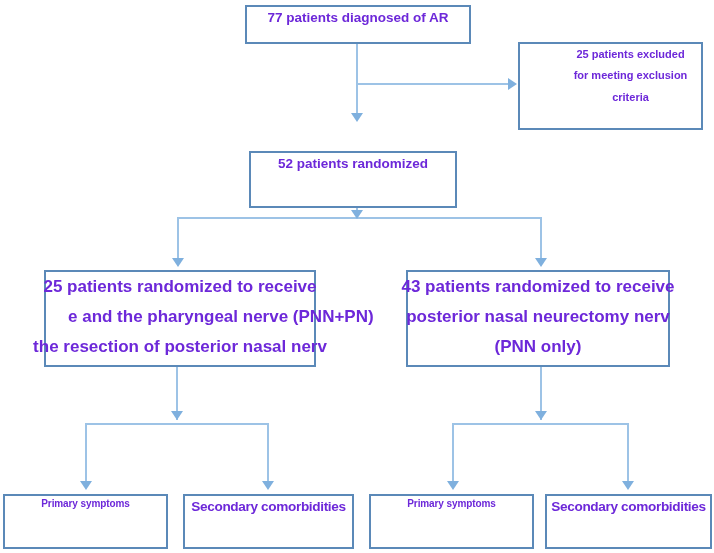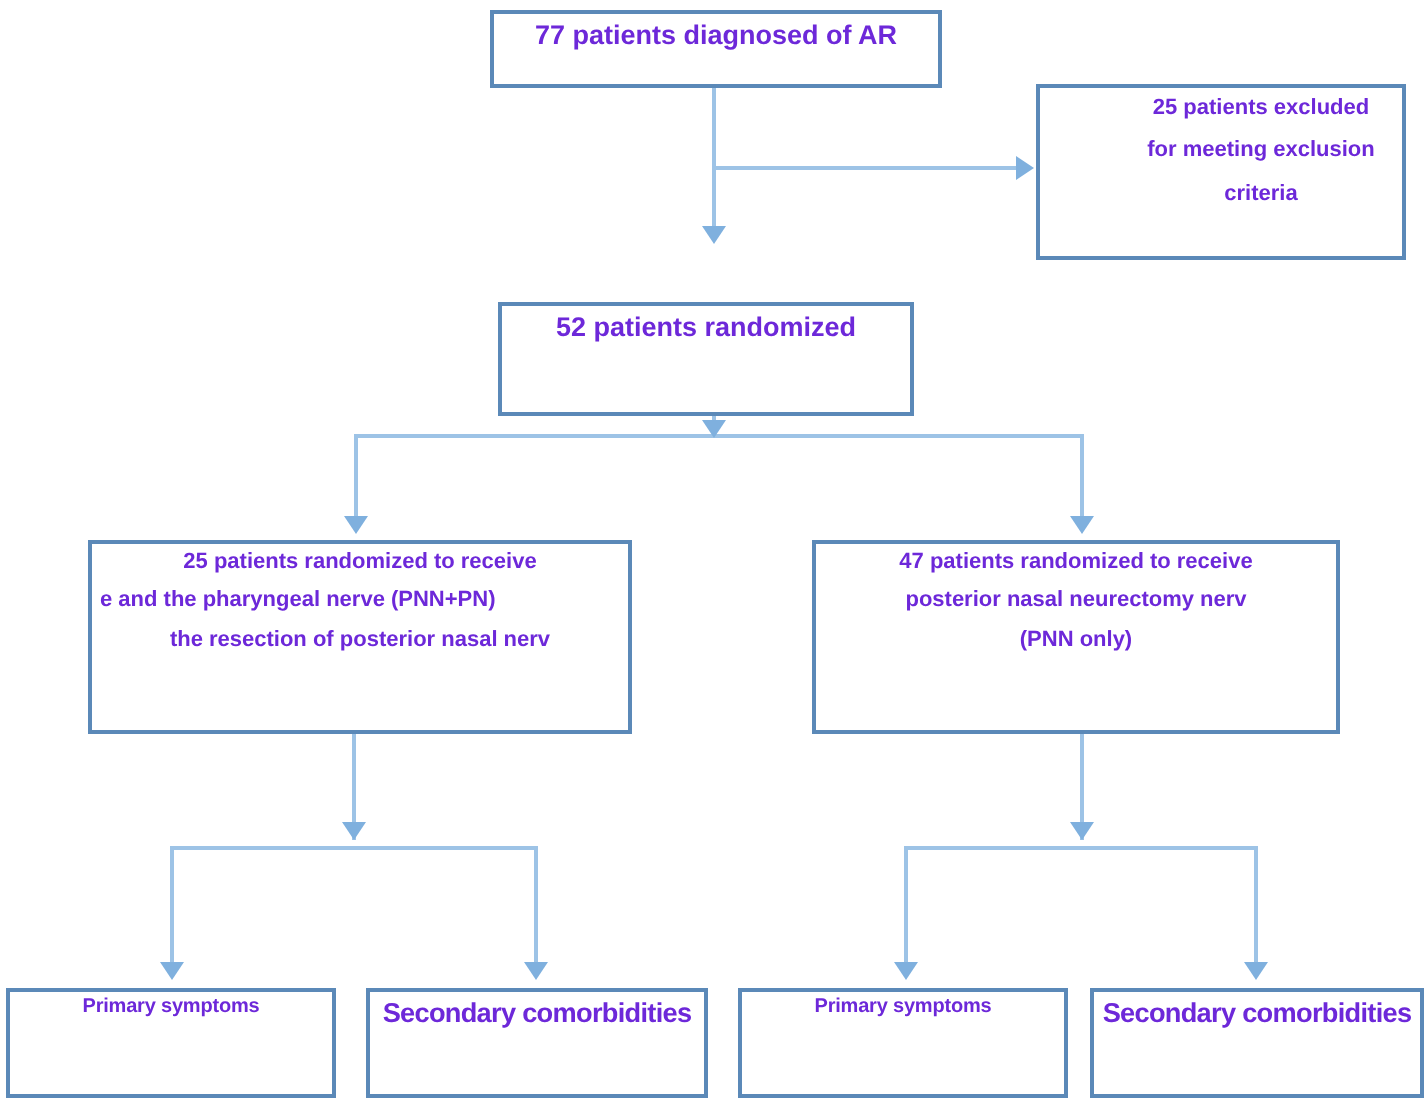--- a/index.html
+++ b/index.html
@@ -29,23 +29,23 @@
     font-size: 13.5px;
     font-weight: bold;
     line-height: 1.62;
     z-index: 3;
   }
   .node .ln {
     display: block;
     white-space: nowrap;
   }
   .node.arm {
-    font-size: 11px;
+    font-size: 17px;
     line-height: 1.75;
-    padding: 0 2px;
+    padding: 0 20px;
   }
   .node.arm .ln.flush {
     align-self: flex-start;
     padding-left: 2px;
   }
   .node.leaf {
     font-size: 10px;
     font-weight: bold;
     letter-spacing: -0.1px;
   }
@@ -140,21 +140,21 @@
     <span class="ln">52 patients randomized</span>
   </div>
 
   <div class="node arm" style="left:44px; top:270px; width:272px; height:97px;">
     <span class="ln">25 patients randomized to receive</span>
     <span class="ln flush">e  and the pharyngeal nerve (PNN+PN)</span>
     <span class="ln">the resection of posterior nasal nerv</span>
   </div>
 
   <div class="node arm" style="left:406px; top:270px; width:264px; height:97px;">
-    <span class="ln">47 patients randomized to receive</span>
+    <span class="ln">43 patients randomized to receive</span>
     <span class="ln">posterior nasal neurectomy nerv</span>
     <span class="ln">(PNN only)</span>
   </div>
 
   <div class="node leaf" style="left:3px; top:494px; width:165px; height:55px;">
     <span class="ln">Primary symptoms</span>
   </div>
 
   <div class="node leaf tight" style="left:183px; top:494px; width:171px; height:55px;">
     <span class="ln">Secondary comorbidities</span>

